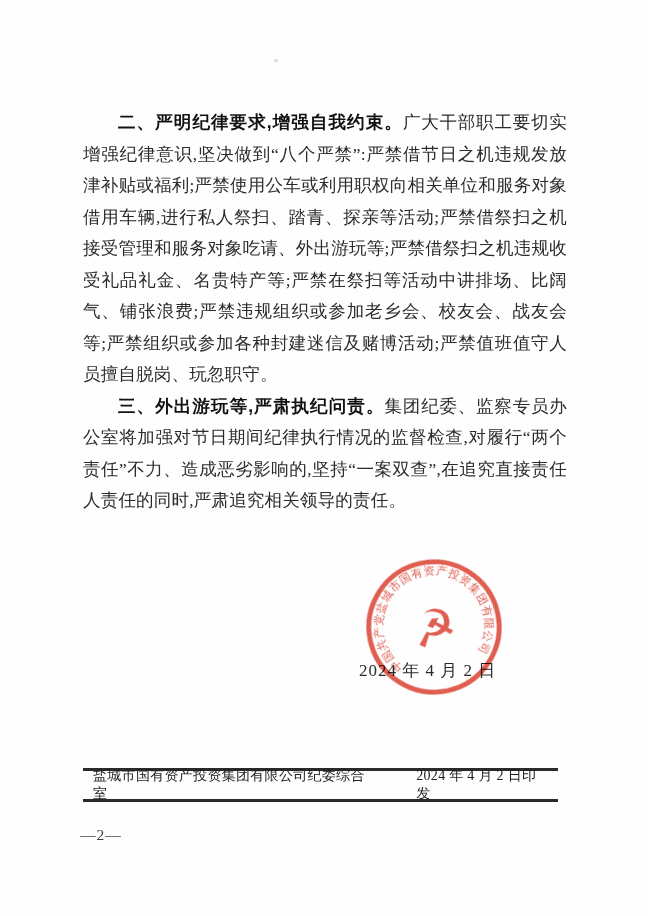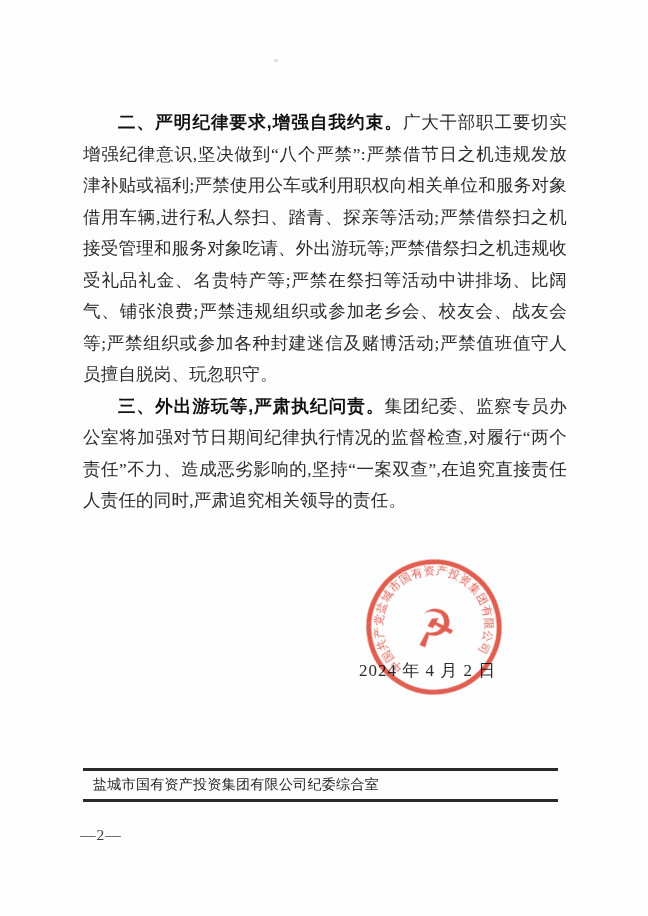--- a/index.html
+++ b/index.html
@@ -121,18 +121,19 @@
       <text font-size="11.5" fill="#d93a2b" font-family="'DejaVu Sans',sans-serif" letter-spacing="0.5">
         <textPath href="#sealArc">中国共产党盐城市国有资产投资集团有限公司纪律检查委员会</textPath>
       </text>
       <text x="75" y="93" text-anchor="middle" font-size="50" fill="#d93a2b" font-family="'DejaVu Sans',sans-serif">☭</text>
     </g>
   </svg>
 
   <div class="footer-rule top"></div>
   <div class="footer-row">
     <span>盐城市国有资产投资集团有限公司纪委综合室</span>
+    <span>2024 年 4 月 2 日印发</span>
   </div>
   <div class="footer-rule bottom"></div>
 
   <div class="page-number">—2—</div>
 
 </div>
 
 </body></html>

